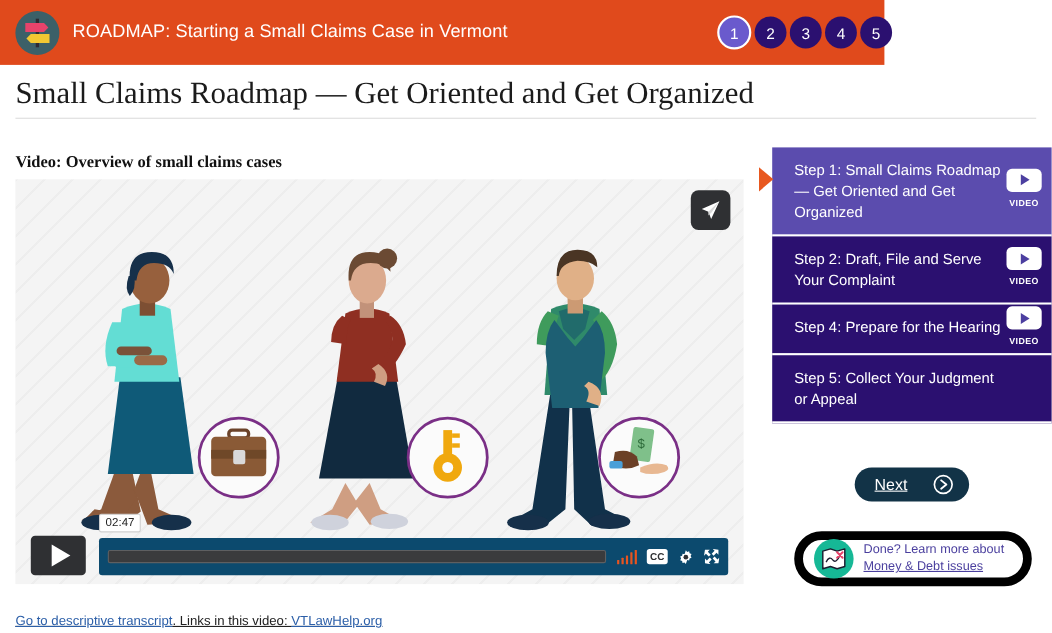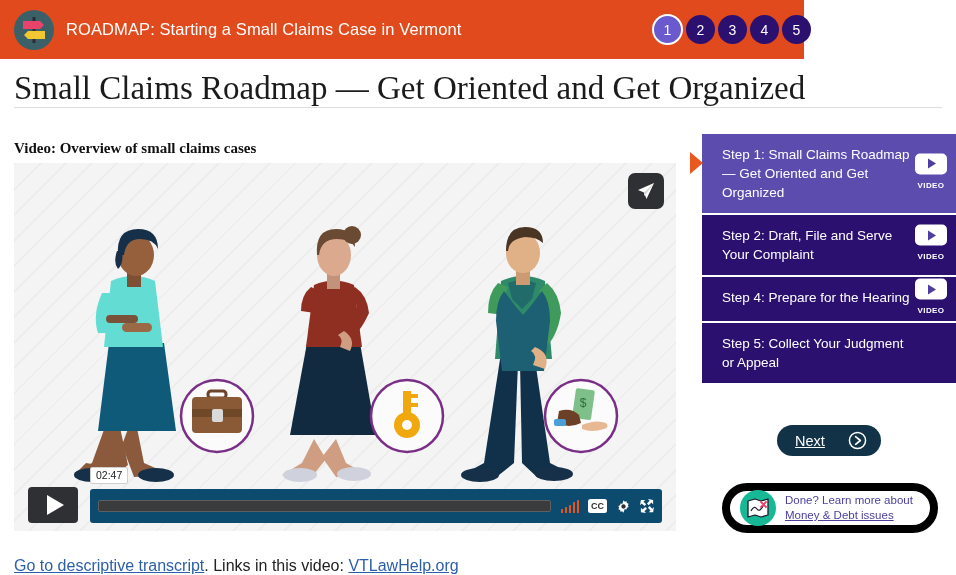--- a/index.html
+++ b/index.html
@@ -44,21 +44,21 @@
   }
   .dot.active {
     background: #6a5acd; border: 2px solid #ffffff;
     width: 31px; height: 31px;
   }
 
   
   .page-title {
     position: absolute; top: 70px; left: 14px;
     font-family: "Liberation Serif", serif;
-    font-size: 33px; color: #1b1b1b; font-weight: normal;
+    font-size: 28px; color: #1b1b1b; font-weight: normal;
     white-space: nowrap;
   }
   .title-rule {
     position: absolute; top: 107px; left: 14px;
     width: 928px; height: 1px; background: #dddddd;
   }
 
   
   .video-caption {
     position: absolute; top: 140px; left: 14px;
@@ -131,21 +131,21 @@
   .cc-box {
     background: #ffffff; color: #2f3033;
     font-size: 9px; font-weight: bold; line-height: 1;
     padding: 2.5px 3px; border-radius: 2.5px;
     font-family: "Liberation Sans", sans-serif;
   }
 
   
   .transcript-line {
     position: absolute; top: 557px; left: 14px;
-    font-size: 16px; color: #222;
+    font-size: 12px; color: #222; text-decoration: underline;
   }
   .transcript-line a { color: #2c5fa8; text-decoration: underline; }
 
   
   .sidebar {
     position: absolute; top: 134px; left: 702px;
     width: 254px;
   }
   .step {
     position: relative;

